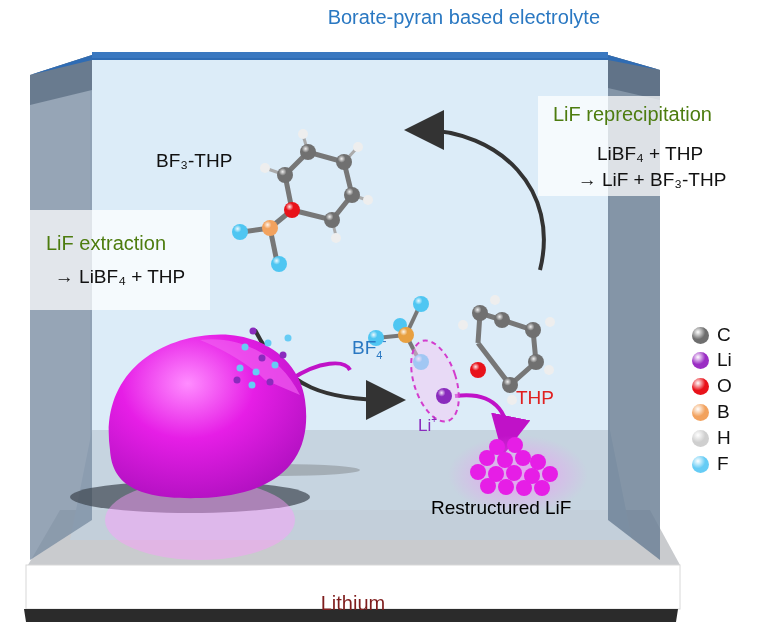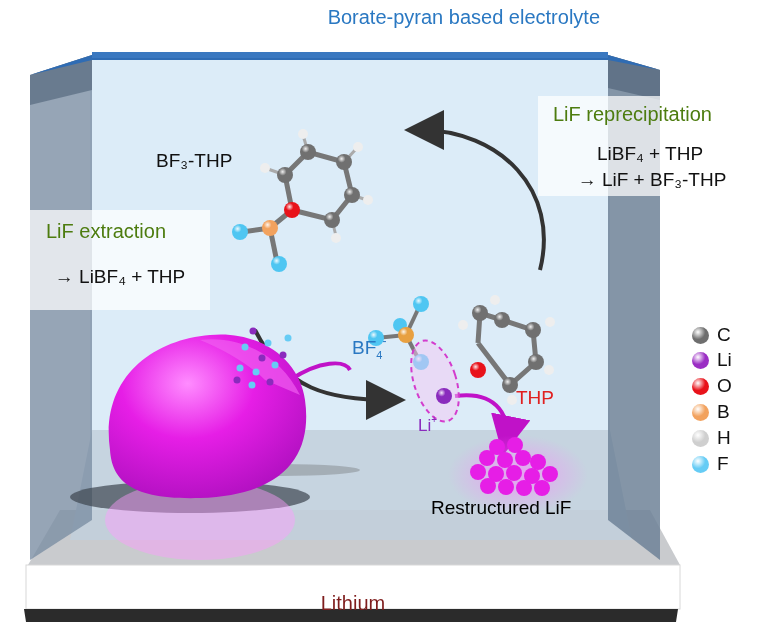--- a/index.html
+++ b/index.html
@@ -189,21 +189,21 @@
   </svg>
 
   <div class="txt title">Borate-pyran based electrolyte</div>
 
   <div class="box" style="left:538px;top:96px;width:214px;height:100px;"></div>
   <div class="txt eqhead" style="left:553px;top:103px;">LiF reprecipitation</div>
   <div class="txt eq" style="left:560px;width:180px;top:141px;">LiBF₄ + THP</div>
   <div class="txt eq" style="left:552px;width:200px;top:167px;">→ LiF + BF₃-THP</div>
 
   <div class="box" style="left:30px;top:210px;width:180px;height:100px;"></div>
-  <div class="txt eqhead" style="left:46px;top:220px;text-align:center;">LiF extraction</div>
+  <div class="txt eqhead" style="left:46px;top:232px;text-align:center;">LiF extraction</div>
   <div class="txt eq" style="left:36px;width:168px;top:264px;">→ LiBF₄ + THP</div>
 
   <div class="txt" style="left:156px;top:150px;font-size:19px;color:#111;">BF₃-THP</div>
   <div class="txt" style="left:352px;top:290px;font-size:19px;color:#2a78c2;margin-top:44px;">
     <span>BF</span><span style="font-size:11px;vertical-align:-5px;">4</span><span style="font-size:12px;vertical-align:9px;">-</span>
   </div>
   <div class="txt" style="left:516px;top:387px;font-size:19px;color:#e02020;">THP</div>
   <div class="txt" style="left:418px;top:414px;font-size:17px;color:#8a2bbd;">
     <span>Li</span><span style="font-size:10px;vertical-align:8px;">+</span>
   </div>

